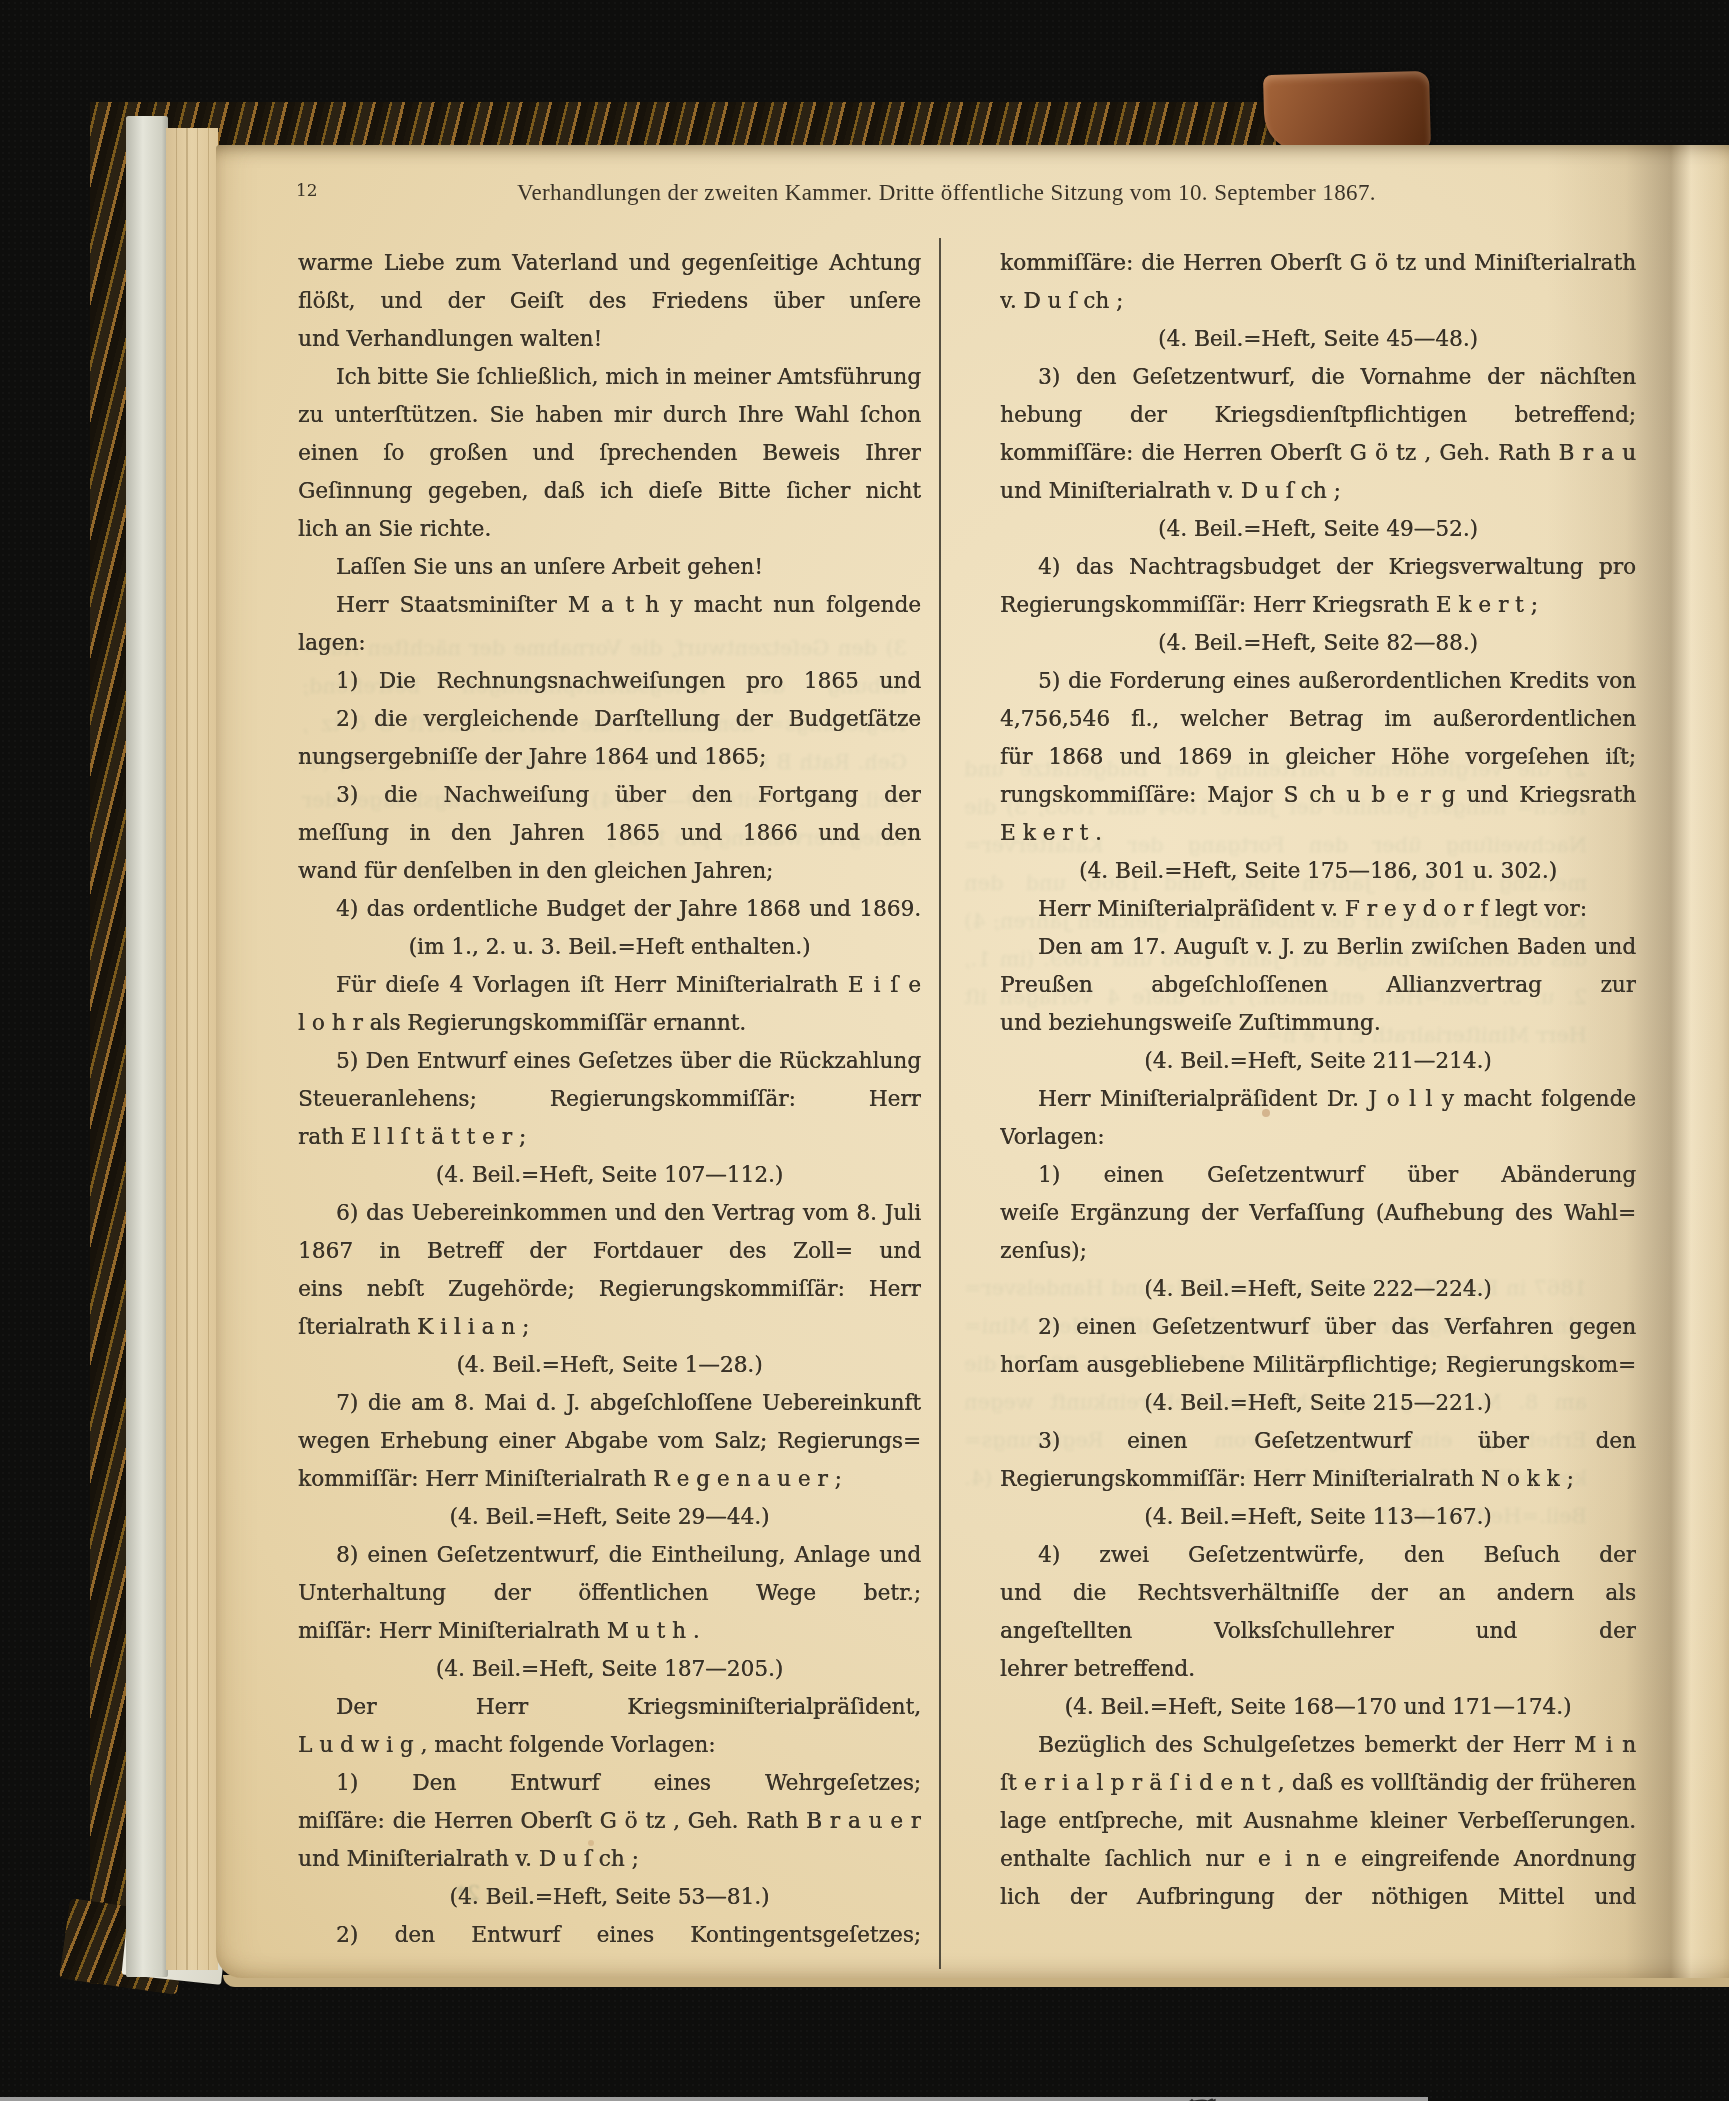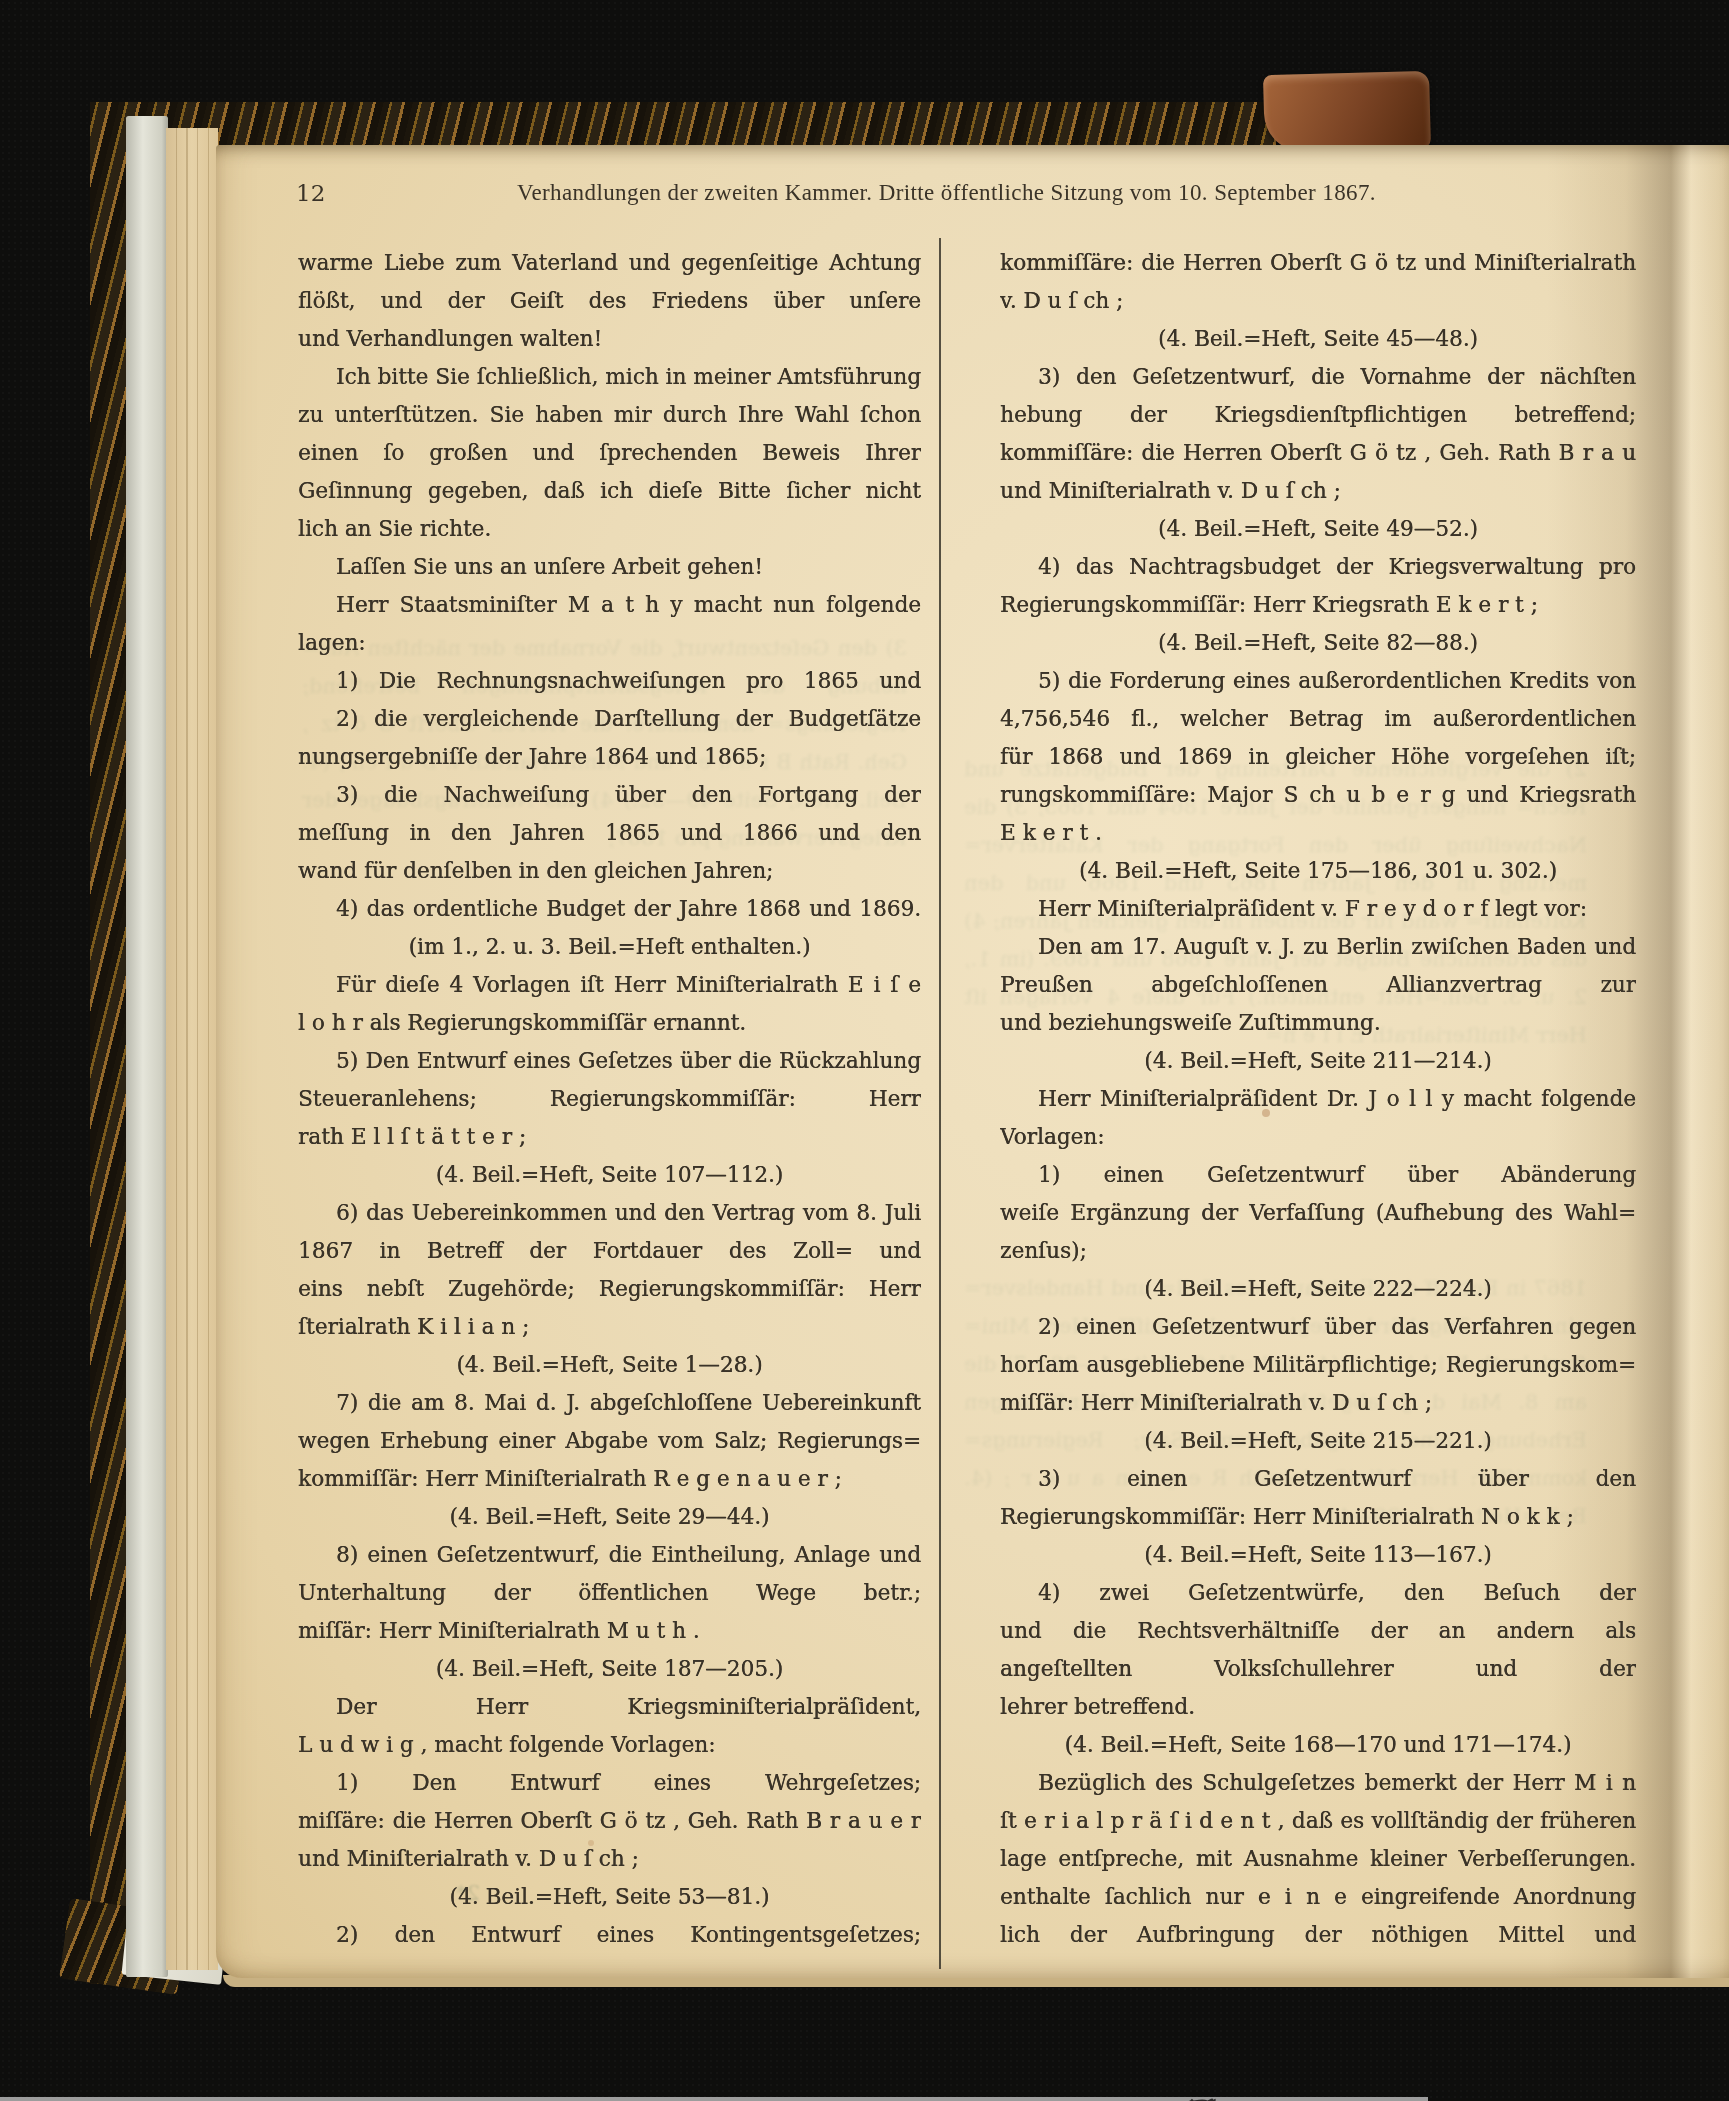--- a/index.html
+++ b/index.html
@@ -31,21 +31,21 @@
   .stack-bottom{left:223px;top:1975px;width:1506px;height:12px;background:#c8b183;border-radius:0 0 0 15.6px;}
   
   .page{left:216px;top:145px;width:1513px;height:1833px;border-radius:3.5px 0 0 26px;
     background:radial-gradient(ellipse at 62% 38%, #f2e4c4 0%, #ecdcb8 45%, #e6d2a6 80%, #dfc897 100%);
     box-shadow:inset 0 14px 17.3px -12px rgba(60,40,10,.5),
                inset 22.5px 0 40px -26px rgba(120,80,30,.35),
                inset 0 -15.6px 21px -14px rgba(90,60,20,.35);}
   .fold{position:absolute;right:0;top:0;bottom:0;width:182px;pointer-events:none;
     background:linear-gradient(90deg, rgba(0,0,0,0) 0, rgba(120,90,45,.12) 78px,
       rgba(70,50,25,.30) 124px, rgba(255,246,228,.22) 144px, rgba(140,110,60,.14) 182px);}
-  .pagenum{left:80px;top:35px;font-size:23px;color:#3a3328;}
+  .pagenum{left:80px;top:35px;font-size:17px;color:#3a3328;}
   .header-title{left:82px;top:35px;width:1297px;text-align:center;font-size:23px;
     letter-spacing:0.4px;color:#3a3328;font-family:Liberation Serif, serif;}
   .col-divider{left:723px;top:93px;width:1.7px;height:1731px;background:#3a362c;opacity:.85;}
   .col{top:99px;font-size:21.6px;color:#3a3328;text-shadow:0.3px 0 0 currentColor;}
   .col.left{left:82px;width:623px;}
   .col.right{left:744px;width:636px;margin-left:40px;}
   .ln{height:38px;line-height:38px;overflow:hidden;
     text-align:justify;text-align-last:justify;text-justify:inter-word;}
   .a-end{text-align:left;text-align-last:left;}
   .a-center{text-align:center;text-align-last:center;}
@@ -165,21 +165,20 @@
         <div class="ln a-end">und beziehungsweiſe Zuſtimmung.</div>
         <div class="ln a-center">(4. Beil.=Heft, Seite 211—214.)</div>
         <div class="ln a-indent">Herr Miniſterialpräſident Dr. J o l l y macht folgende</div>
         <div class="ln a-end">Vorlagen:</div>
         <div class="ln a-indent">1) einen Geſetzentwurf über Abänderung beziehungs=</div>
         <div class="ln">weiſe Ergänzung der Verfaſſung (Aufhebung des Wahl=</div>
         <div class="ln a-end">zenſus);</div>
         <div class="ln a-center">(4. Beil.=Heft, Seite 222—224.)</div>
         <div class="ln a-indent">2) einen Geſetzentwurf über das Verfahren gegen unge=</div>
         <div class="ln">horſam ausgebliebene Militärpflichtige; Regierungskom=</div>
-        <div class="ln a-end">miſſär: Herr Miniſterialrath v. D u ſ ch ;</div>
         <div class="ln a-center">(4. Beil.=Heft, Seite 215—221.)</div>
         <div class="ln a-indent">3) einen Geſetzentwurf über den Elementarunterricht;</div>
         <div class="ln a-end">Regierungskommiſſär: Herr Miniſterialrath N o k k ;</div>
         <div class="ln a-center">(4. Beil.=Heft, Seite 113—167.)</div>
         <div class="ln a-indent">4) zwei Geſetzentwürfe, den Beſuch der Gewerbeſchulen</div>
         <div class="ln">und die Rechtsverhältniſſe der an andern als Volksſchulen</div>
         <div class="ln">angeſtellten Volksſchullehrer und der Gewerbsſchul=Haupt=</div>
         <div class="ln a-end">lehrer betreffend.</div>
         <div class="ln a-center">(4. Beil.=Heft, Seite 168—170 und 171—174.)</div>
         <div class="ln a-indent">Bezüglich des Schulgeſetzes bemerkt der Herr M i n i=</div>

